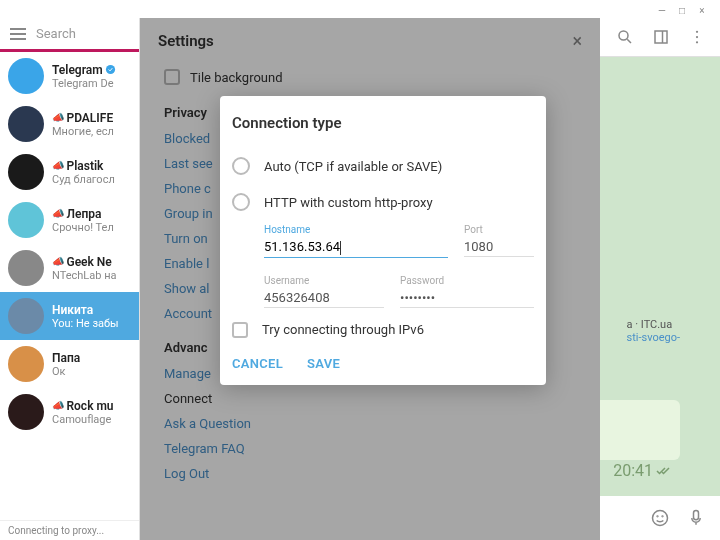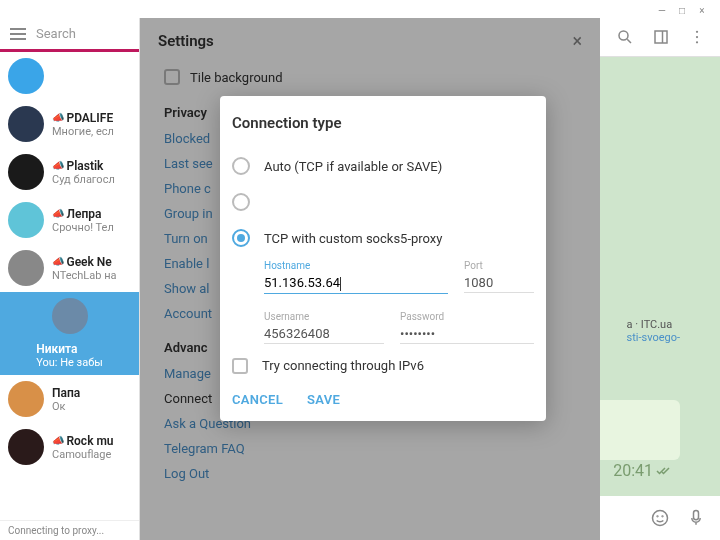--- a/index.html
+++ b/index.html
@@ -11,21 +11,21 @@
 .app { display: flex; height: 100%; padding-top: 18px; }
 
 .left-pane { width: 140px; border-right: 1px solid #e0e0e0; display: flex; flex-direction: column; background: #fff; }
 .left-header { display: flex; align-items: center; padding: 8px 10px; border-bottom: 3px solid #be185d; gap: 10px; }
 .menu-icon { display: flex; flex-direction: column; gap: 3px; cursor: pointer; }
 .menu-icon span { width: 16px; height: 2px; background: #888; }
 .search-text { color: #999; font-size: 13px; }
 
 .chat-list { flex: 1; overflow: hidden; }
 .chat-item { display: flex; align-items: center; padding: 6px 8px; gap: 8px; }
-.chat-item.active { background: #4fa9e0; flex-direction: column; }
+.chat-item.active { background: #4fa9e0; }
 .chat-item.active .chat-title, .chat-item.active .chat-sub { color: #fff; }
 .avatar { width: 36px; height: 36px; border-radius: 50%; flex-shrink: 0; display: flex; align-items: center; justify-content: center; font-size: 14px; color: #fff; }
 .chat-text { overflow: hidden; }
 .chat-title { font-size: 12px; font-weight: 600; color: #222; white-space: nowrap; overflow: hidden; text-overflow: ellipsis; display: flex; align-items: center; gap: 2px; }
 .chat-sub { font-size: 11px; color: #888; white-space: nowrap; overflow: hidden; text-overflow: ellipsis; }
 .verified { width: 11px; height: 11px; }
 .megaphone { font-size: 10px; color: #999; }
 
 .status-bar { padding: 4px 8px; font-size: 10px; color: #888; border-top: 1px solid #eee; }
 
@@ -85,20 +85,30 @@
       <div class="menu-icon">
           <span></span>
           <span></span>
           <span></span>
         </div>
       <div class="search-text">Search</div>
     </div>
     <div class="chat-list" id="chat-list">
         <div class="chat-item">
           <div class="avatar" style="background: rgb(58, 165, 232);"></div>
+          <div class="chat-text">
+            <div class="chat-title">
+              <span>Telegram</span>
+              <svg viewBox="0 0 24 24" class="verified">
+                <circle cx="12" cy="12" r="10" fill="#3aa5e8"></circle>
+                <path d="M8 12l3 3 5-6" stroke="#fff" stroke-width="2" fill="none"></path>
+              </svg>
+            </div>
+            <div class="chat-sub">Telegram De</div>
+          </div>
         </div>
         <div class="chat-item">
           <div class="avatar" style="background: rgb(42, 56, 80);"></div>
           <div class="chat-text">
             <div class="chat-title">
               <span class="megaphone">📣</span>
               <span>PDALIFE</span>
             </div>
             <div class="chat-sub">Многие, есл</div>
           </div>
@@ -243,24 +253,21 @@
 
 <div class="dialog">
   <div class="dialog-title">Connection type</div>
 
   <div class="radio-row">
     <div class="radio"></div>
     <span>Auto (TCP if available or SAVE)</span>
   </div>
   <div class="radio-row">
     <div class="radio"></div>
-  </div>
-  <div class="radio-row">
-    <div class="radio selected"></div>
-    <span>TCP with custom socks5-proxy</span>
+    <span>HTTP with custom http-proxy</span>
   </div>
 
   <div class="fields">
     <div class="field">
       <div class="field-label">Hostname</div>
       <div class="field-input"><span>51.136.53.64</span><span class="cursor"></span></div>
     </div>
     <div class="field small">
       <div class="field-label gray">Port</div>
       <div class="field-input gray">1080</div>

